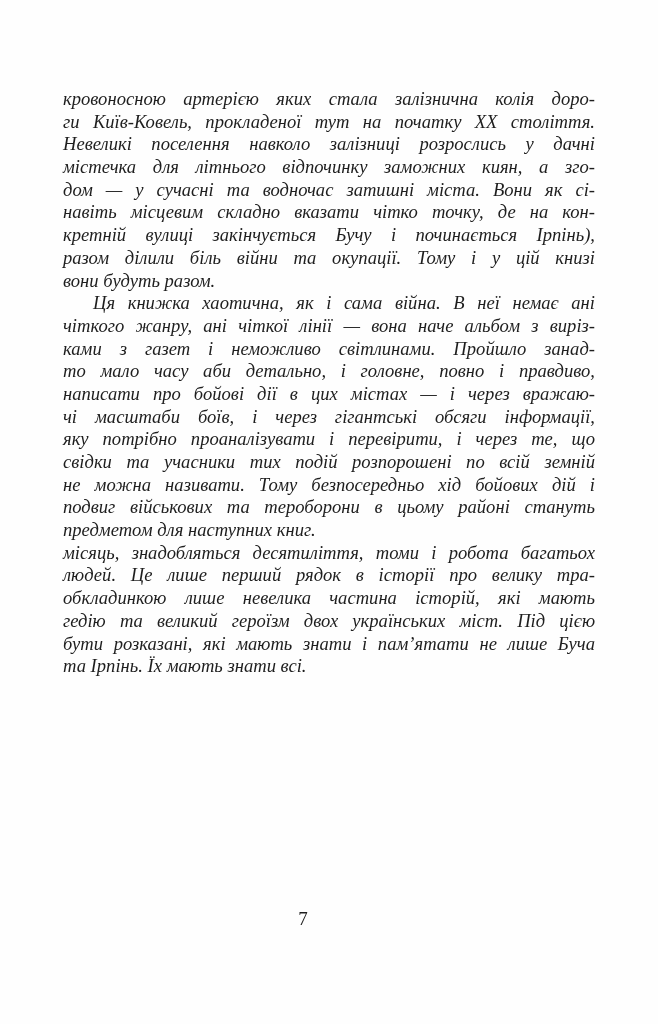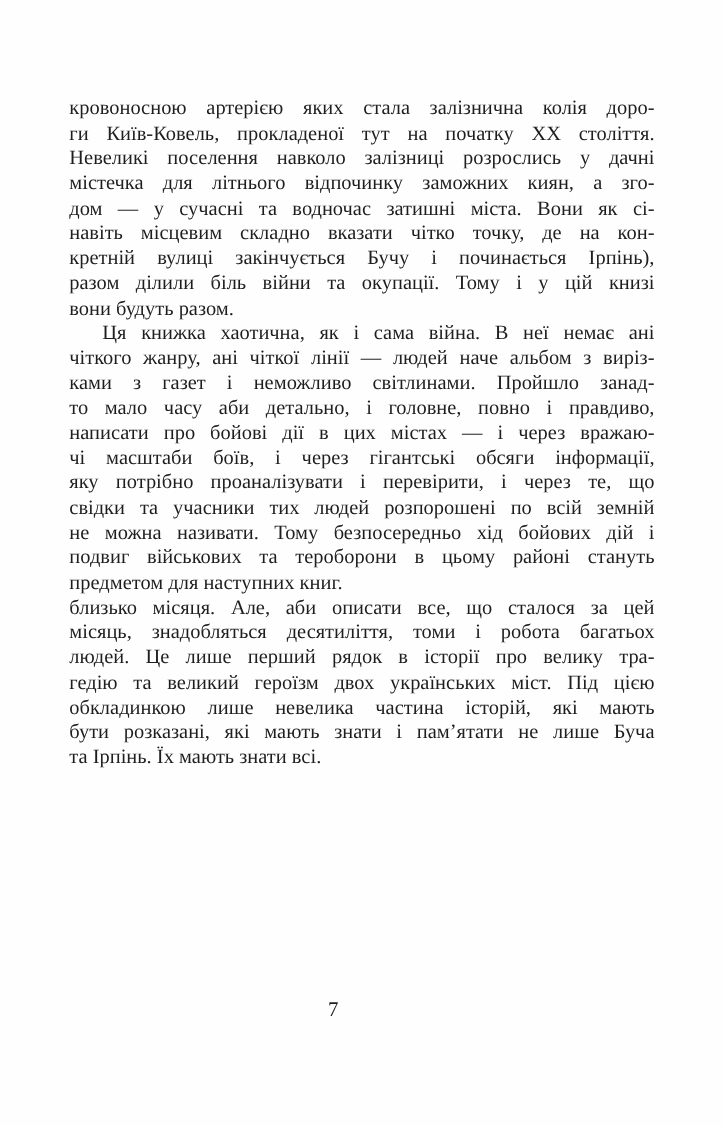--- a/index.html
+++ b/index.html
@@ -30,20 +30,21 @@
       line-height: 22.7px;
       color: #1e1e1e;
     }
     .line {
       display: block;
       white-space: nowrap;
       text-align: justify;
       text-align-last: justify;
       height: 22.7px;
       overflow: visible;
+      font-style: italic;
     }
     .line.last {
       text-align-last: left;
     }
     .line.indent {
       padding-left: 30px;
     }
     .page-number {
       position: absolute;
       left: 0;
@@ -65,35 +66,34 @@
     <span class="line">ги Київ-Ковель, прокладеної тут на початку XX століття.</span>
     <span class="line">Невеликі поселення навколо залізниці розрослись у дачні</span>
     <span class="line">містечка для літнього відпочинку заможних киян, а зго-</span>
     <span class="line">дом — у сучасні та водночас затишні міста. Вони як сі-</span>
     <span class="line">навіть місцевим складно вказати чітко точку, де на кон-</span>
     <span class="line">кретній вулиці закінчується Бучу і починається Ірпінь),</span>
     <span class="line">разом ділили біль війни та окупації. Тому і у цій книзі</span>
     <span class="line last">вони будуть разом.</span>
 
     <span class="line indent">Ця книжка хаотична, як і сама війна. В неї немає ані</span>
-    <span class="line">чіткого жанру, ані чіткої лінії — людей наче альбом з виріз-</span>
+    <span class="line">чіткого жанру, ані чіткої лінії — вона наче альбом з виріз-</span>
     <span class="line">ками з газет і неможливо світлинами. Пройшло занад-</span>
     <span class="line">то мало часу аби детально, і головне, повно і правдиво,</span>
     <span class="line">написати про бойові дії в цих містах — і через вражаю-</span>
     <span class="line">чі масштаби боїв, і через гігантські обсяги інформації,</span>
     <span class="line">яку потрібно проаналізувати і перевірити, і через те, що</span>
-    <span class="line">свідки та учасники тих людей розпорошені по всій земній</span>
+    <span class="line">свідки та учасники тих подій розпорошені по всій земній</span>
     <span class="line">не можна називати. Тому безпосередньо хід бойових дій і</span>
     <span class="line">подвиг військових та тероборони в цьому районі стануть</span>
     <span class="line last">предметом для наступних книг.</span>
 
-    <span class="line">близько місяця. Але, аби описати все, що сталося за цей</span>
     <span class="line">місяць, знадобляться десятиліття, томи і робота багатьох</span>
     <span class="line">людей. Це лише перший рядок в історії про велику тра-</span>
+    <span class="line">обкладинкою лише невелика частина історій, які мають</span>
     <span class="line">гедію та великий героїзм двох українських міст. Під цією</span>
-    <span class="line">обкладинкою лише невелика частина історій, які мають</span>
     <span class="line">бути розказані, які мають знати і пам’ятати не лише Буча</span>
     <span class="line last">та Ірпінь. Їх мають знати всі.</span>
 
   </div>
 
   <div class="page-number">7</div>
 </div>
 
 </body></html>

